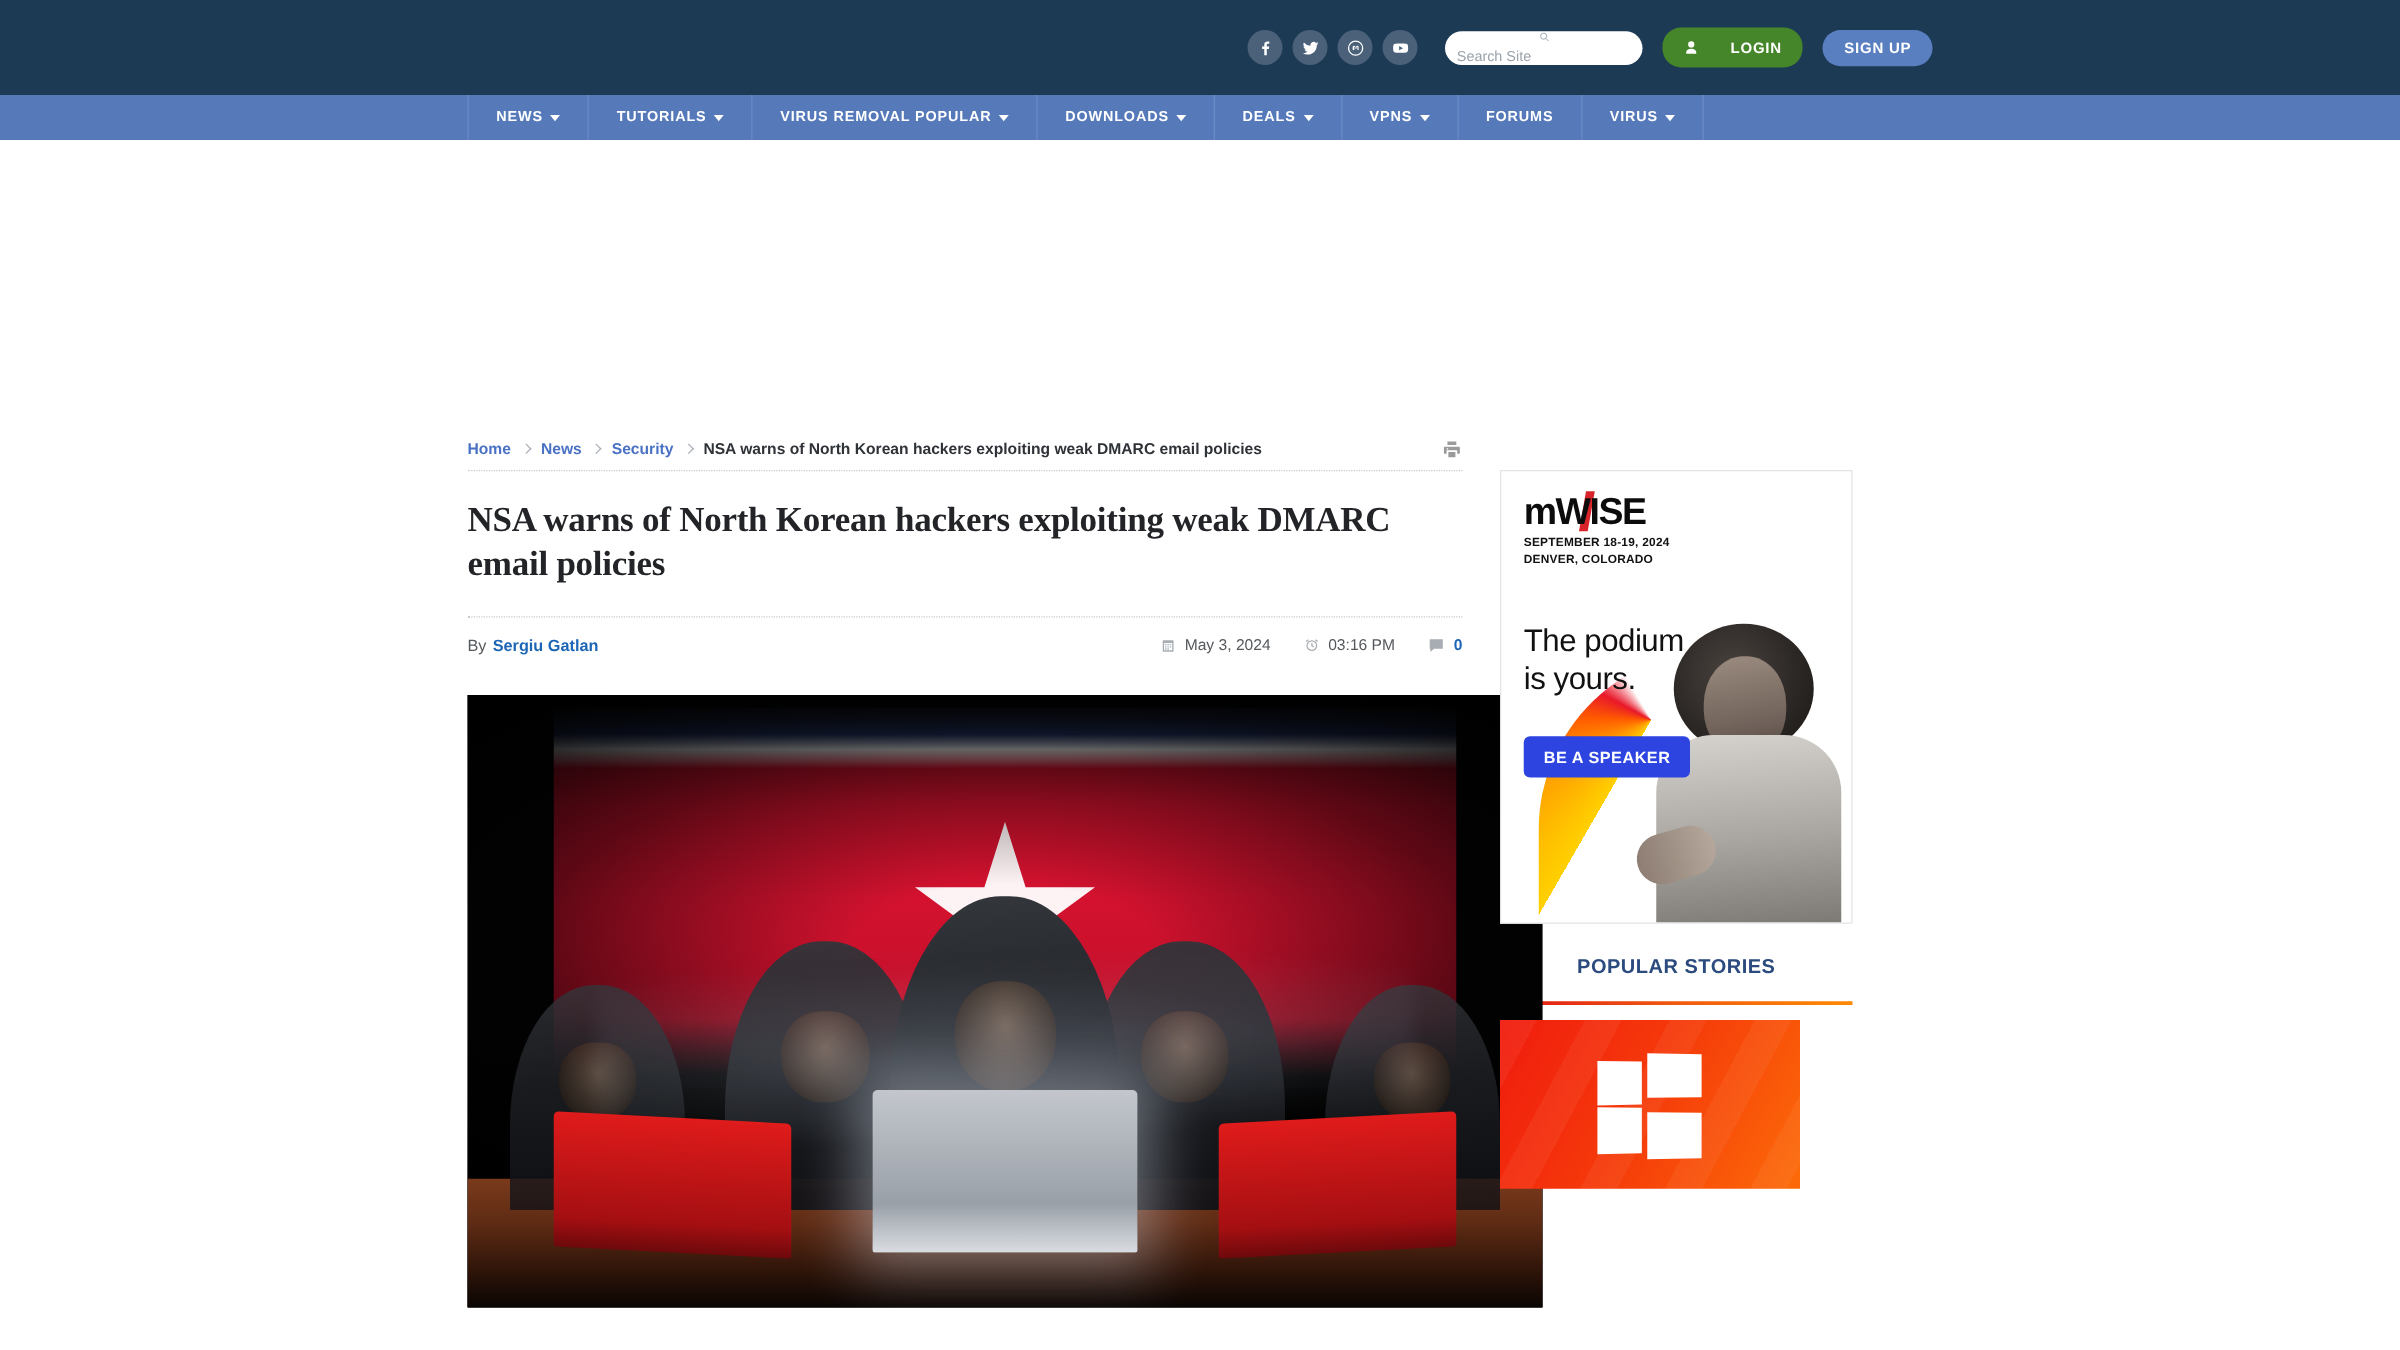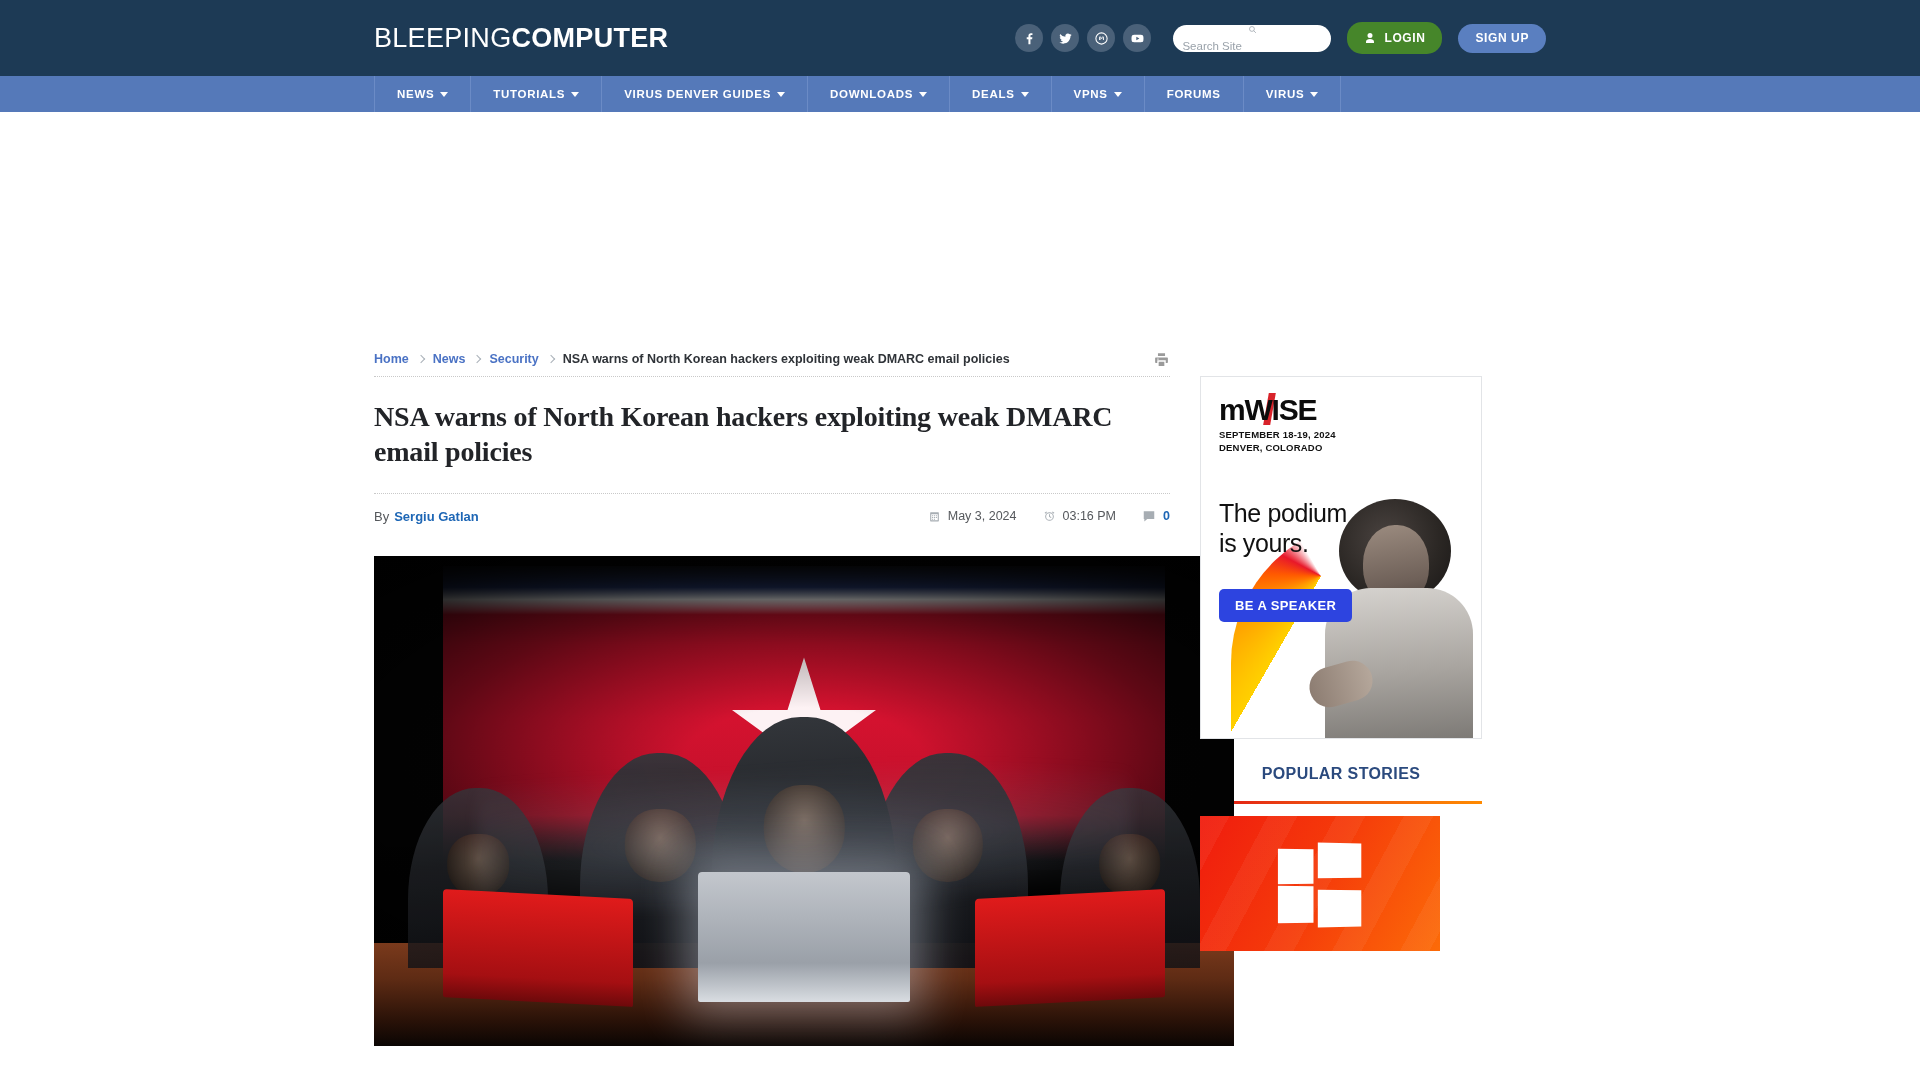--- a/index.html
+++ b/index.html
@@ -78,21 +78,21 @@
     border-radius: 15px;
     display: flex; align-items: center; justify-content: center;
     color: #fff;
     font-size: 12px;
     font-weight: 700;
     letter-spacing: 0.6px;
     cursor: pointer;
     border: 0;
     font-family: "Liberation Sans", sans-serif;
   }
-  .btn-login  { background: #46862a; padding: 16px 17px; gap: 8px; margin-left: 6px; }
+  .btn-login  { background: #46862a; padding: 16px 17px; gap: 25px; margin-left: 6px; }
   .btn-signup { background: #5a7fc0; padding: 0 17px; margin-left: 6px; }
   .btn-login svg { fill: #fff; }
 
   
   .main-nav {
     height: 36px;
     background: #5579b9;
     display: flex;
     justify-content: center;
   }
@@ -445,23 +445,20 @@
   .win-logo .q2 { transform: perspective(170px) rotateY(9deg) translateY(-3px); }
   .win-logo .q3 { transform: perspective(170px) rotateY(9deg) translateY(1px); }
   .win-logo .q4 { transform: perspective(170px) rotateY(9deg) translateY(5px); }
 </style>
 </head>
 <body>
 
 <header class="site-header">
   <div class="header-inner">
 
-    <div class="logo">
-      <span class="light">BLEEPING</span><span class="bold">COMPUTER</span>
-    </div>
 
     <div class="header-right">
       <div class="social-row">
 
         <div class="social-btn">
           <svg width="15" height="15" viewBox="0 0 24 24">
               <path d="M13.5 21v-8h2.7l.4-3.1h-3.1V7.9c0-.9.25-1.5 1.55-1.5H16.7V3.6c-.29-.04-1.27-.12-2.41-.12-2.39 0-4.02 1.46-4.02 4.13V9.9H7.55V13h2.72v8h3.23z"></path>
             </svg>
         </div>
 
@@ -511,21 +508,21 @@
   <div class="nav-inner">
     <div class="nav-item">
       <span>NEWS</span>
       <i class="caret"></i>
     </div>
     <div class="nav-item">
       <span>TUTORIALS</span>
       <i class="caret"></i>
     </div>
     <div class="nav-item">
-      <span>VIRUS DENVER GUIDES</span>
+      <span>VIRUS REMOVAL POPULAR</span>
       <i class="caret"></i>
     </div>
     <div class="nav-item">
       <span>DOWNLOADS</span>
       <i class="caret"></i>
     </div>
     <div class="nav-item">
       <span>DEALS</span>
       <i class="caret"></i>
     </div>

